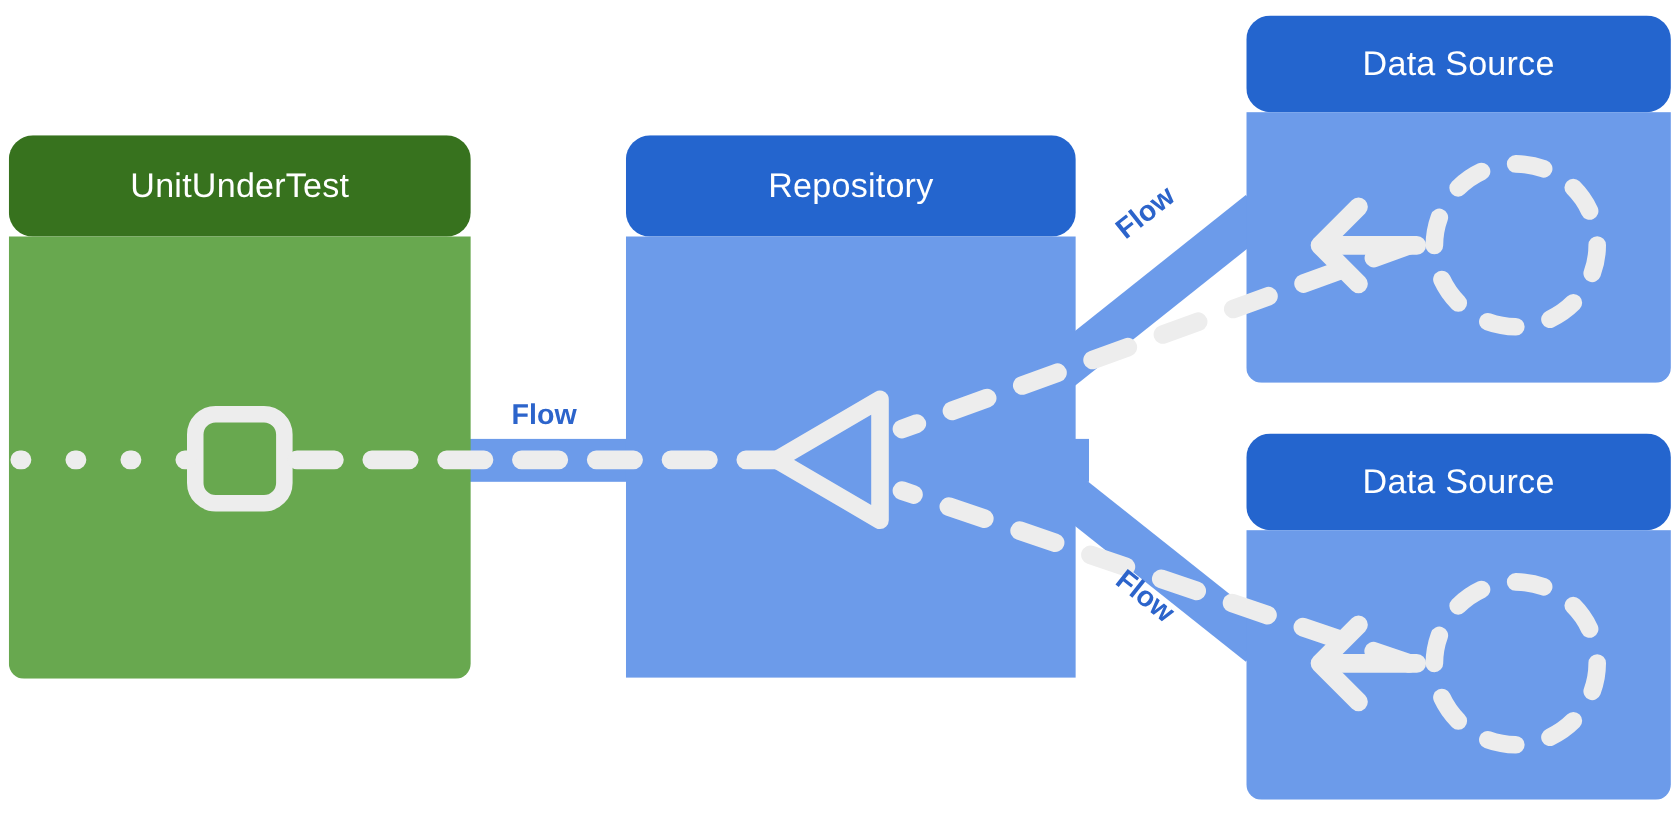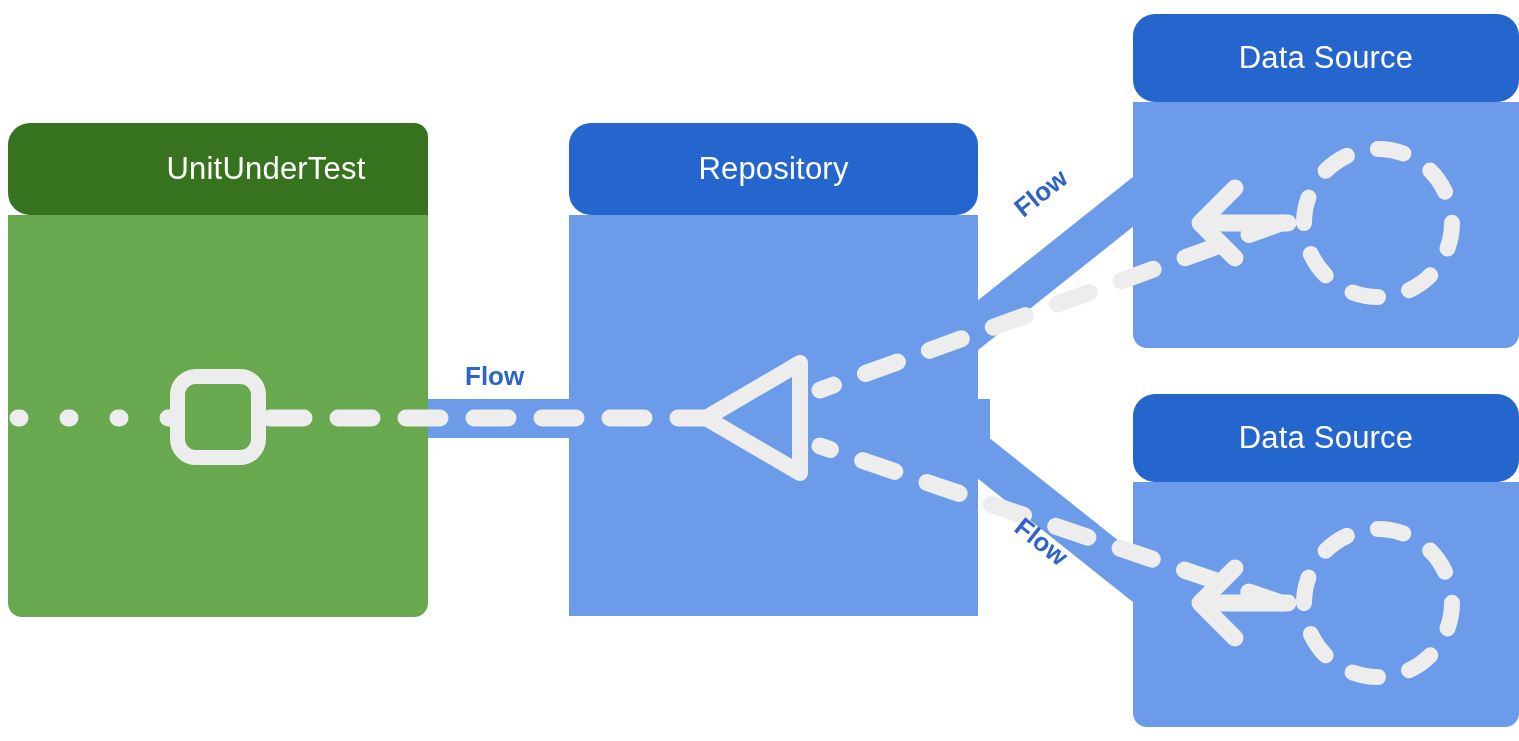--- a/index.html
+++ b/index.html
@@ -37,21 +37,21 @@
     border-radius: 22px;
   }
   .node-body {
     position: absolute;
     left: 0;
     width: 100%;
   }
 
   
   #unit-under-test { left: 8px; top: 123px; width: 420px; height: 494px; }
-  #unit-under-test .node-header { height: 92px; background: #37721E; font-size: 31px; padding-left: 48px; }
+  #unit-under-test .node-header { height: 92px; background: #37721E; font-size: 31px; }
   #unit-under-test .node-body { top: 92px; height: 402px; background: #68A84F; }
 
   
   #repository { left: 569px; top: 123px; width: 409px; height: 567px; }
   #repository .node-header { height: 92px; background: #2465CE; font-size: 31px; }
   #repository .node-body { top: 92px; height: 401px; background: #6C9BEA; }
 
   
   .datasource { left: 1133px; width: 386px; }
   #datasource-top { top: 14px; height: 334px; }

